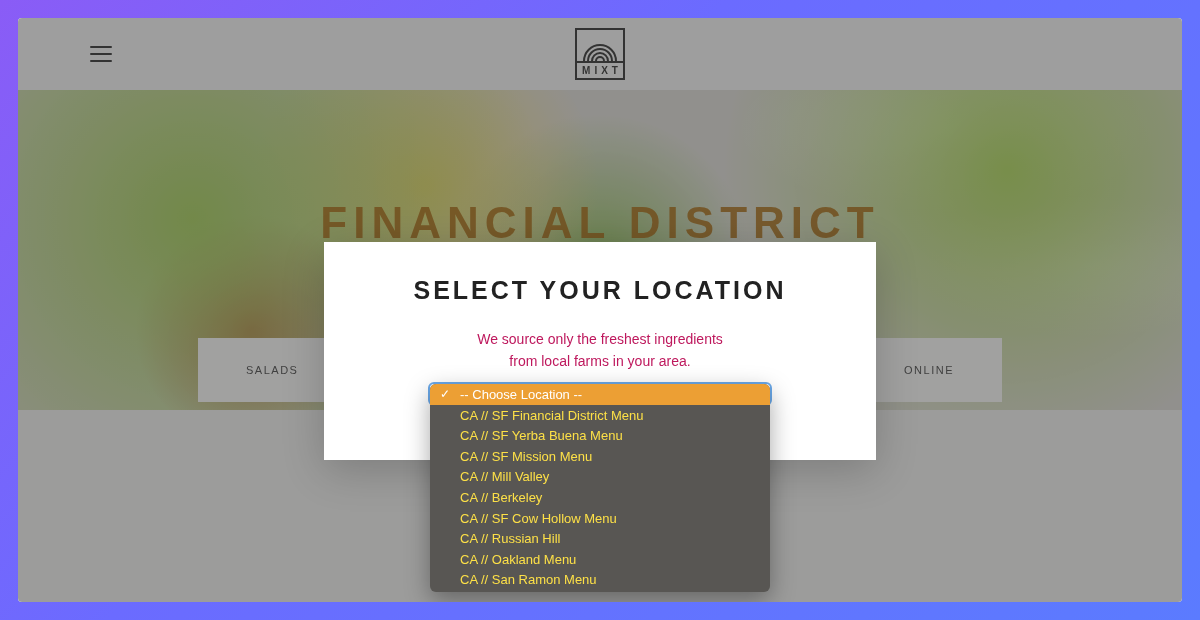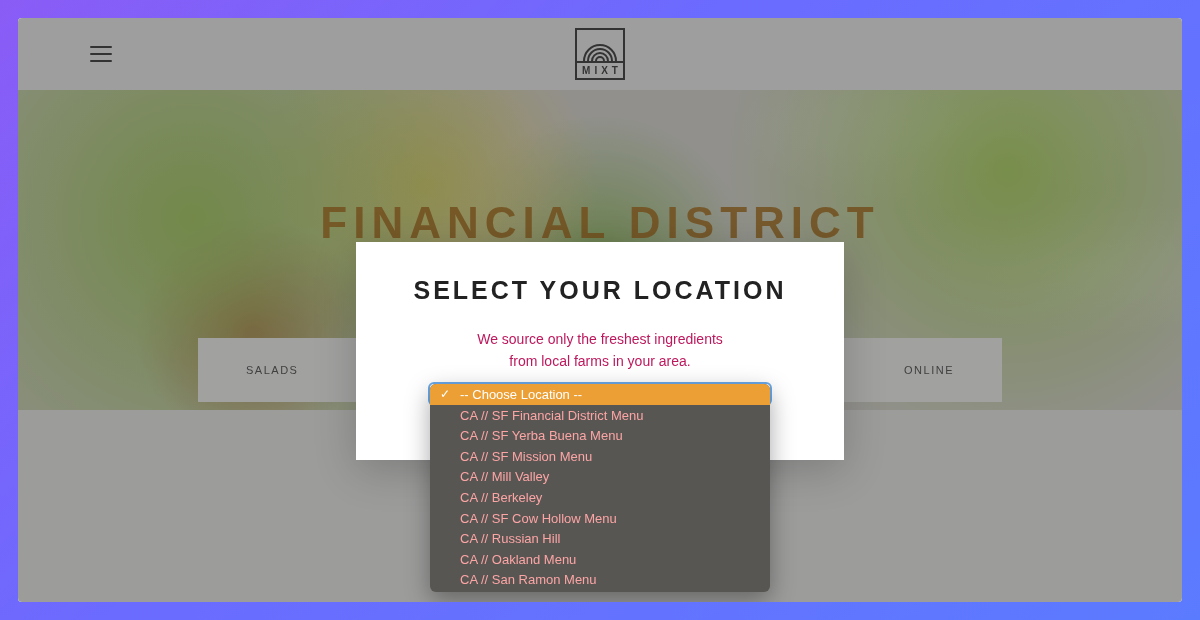--- a/index.html
+++ b/index.html
@@ -149,21 +149,21 @@
     background: rgba(60,60,60,0.45);
     z-index: 5;
   }
 
   
   .modal {
     position: absolute;
     left: 50%;
     top: 224px;
     transform: translateX(-50%);
-    width: 488px;
+    width: 552px;
     background: #fff;
     z-index: 10;
     padding: 34px 40px 88px 40px;
     text-align: center;
     box-shadow: 0 10px 40px rgba(0,0,0,0.2);
   }
   .modal h2 {
     font-size: 25px;
     letter-spacing: 3px;
     font-weight: 700;
@@ -198,21 +198,21 @@
     top: 366px;
     width: 340px;
     background: #585653;
     border-radius: 6px;
     overflow: hidden;
     z-index: 20;
     box-shadow: 0 8px 24px rgba(0,0,0,0.35);
     padding-bottom: 2px;
   }
   .dd-item {
-    color: #fca5a5;
+    color: #fde047;
     font-size: 13px;
     padding: 3px 14px 2px 30px;
     text-align: left;
     cursor: pointer;
     position: relative;
     line-height: 1.2;
     white-space: nowrap;
   }
   .dd-item.sel {
     background: #ec9f34;

